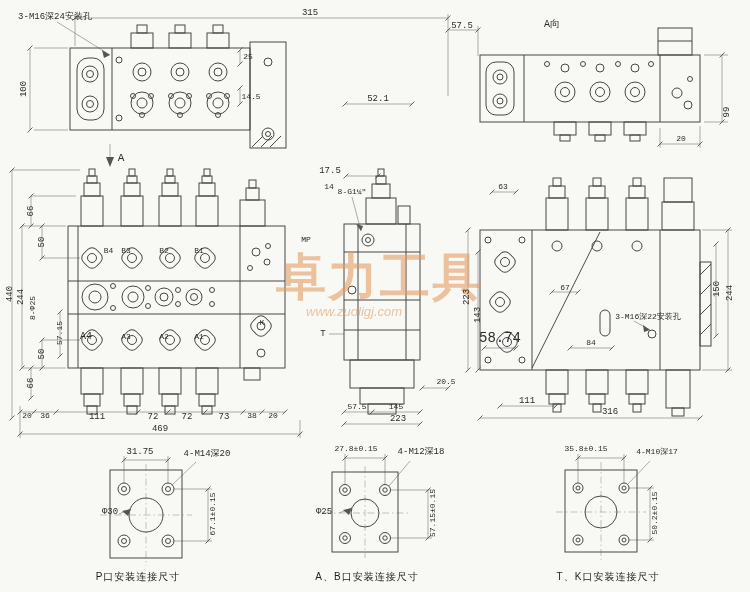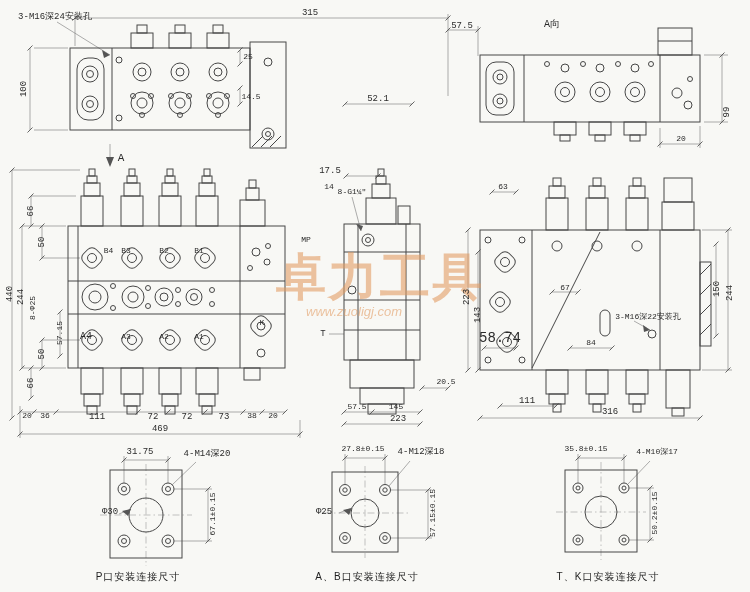--- a/index.html
+++ b/index.html
@@ -479,21 +479,21 @@
       <span class="dim" style="left: 591px; top: 343px; font-size: 8px; transform: translate(-50%, -50%);">84</span>
       <span class="dim" style="left: 648px; top: 317px; font-size: 8px; transform: translate(-50%, -50%);">3-M16深22安装孔</span>
       <span class="dim" style="left: 717px; top: 289px; font-size: 9px; transform: translate(-50%, -50%) rotate(-90deg);">150</span>
       <span class="dim" style="left: 730px; top: 293px; font-size: 9px; transform: translate(-50%, -50%) rotate(-90deg);">244</span>
       <span class="dim" style="left: 527px; top: 401px; font-size: 9px; transform: translate(-50%, -50%);">111</span>
       <span class="dim" style="left: 610px; top: 412px; font-size: 9px; transform: translate(-50%, -50%); text-align: center;">316</span>
       <span class="dim" style="left: 140px; top: 452px; font-size: 9px; transform: translate(-50%, -50%);">31.75</span>
       <span class="dim" style="left: 207px; top: 454px; font-size: 9px; transform: translate(-50%, -50%);">4-M14深20</span>
       <span class="dim" style="left: 110px; top: 512px; font-size: 9px; transform: translate(-50%, -50%);">Φ30</span>
       <span class="dim" style="left: 213px; top: 514px; font-size: 8px; transform: translate(-50%, -50%) rotate(-90deg);">67.1±0.15</span>
-      <span class="dim" style="left: 356px; top: 449px; font-size: 8px; transform: translate(-50%, -50%); margin-left: 7px;">27.8±0.15</span>
+      <span class="dim" style="left: 356px; top: 449px; font-size: 8px; transform: translate(-50%, -50%);">27.8±0.15</span>
       <span class="dim" style="left: 421px; top: 452px; font-size: 9px; transform: translate(-50%, -50%);">4-M12深18</span>
       <span class="dim" style="left: 324px; top: 512px; font-size: 9px; transform: translate(-50%, -50%);">Φ25</span>
       <span class="dim" style="left: 433px; top: 513px; font-size: 8px; transform: translate(-50%, -50%) rotate(-90deg);">57.15±0.15</span>
       <span class="dim" style="left: 586px; top: 449px; font-size: 8px; transform: translate(-50%, -50%);">35.8±0.15</span>
       <span class="dim" style="left: 657px; top: 452px; font-size: 8px; transform: translate(-50%, -50%);">4-M10深17</span>
       <span class="dim" style="left: 655px; top: 513px; font-size: 8px; transform: translate(-50%, -50%) rotate(-90deg);">50.2±0.15</span>
     </div>
 
   <div class="caption cap-p">P口安装连接尺寸</div>
   <div class="caption cap-ab">A、B口安装连接尺寸</div>

